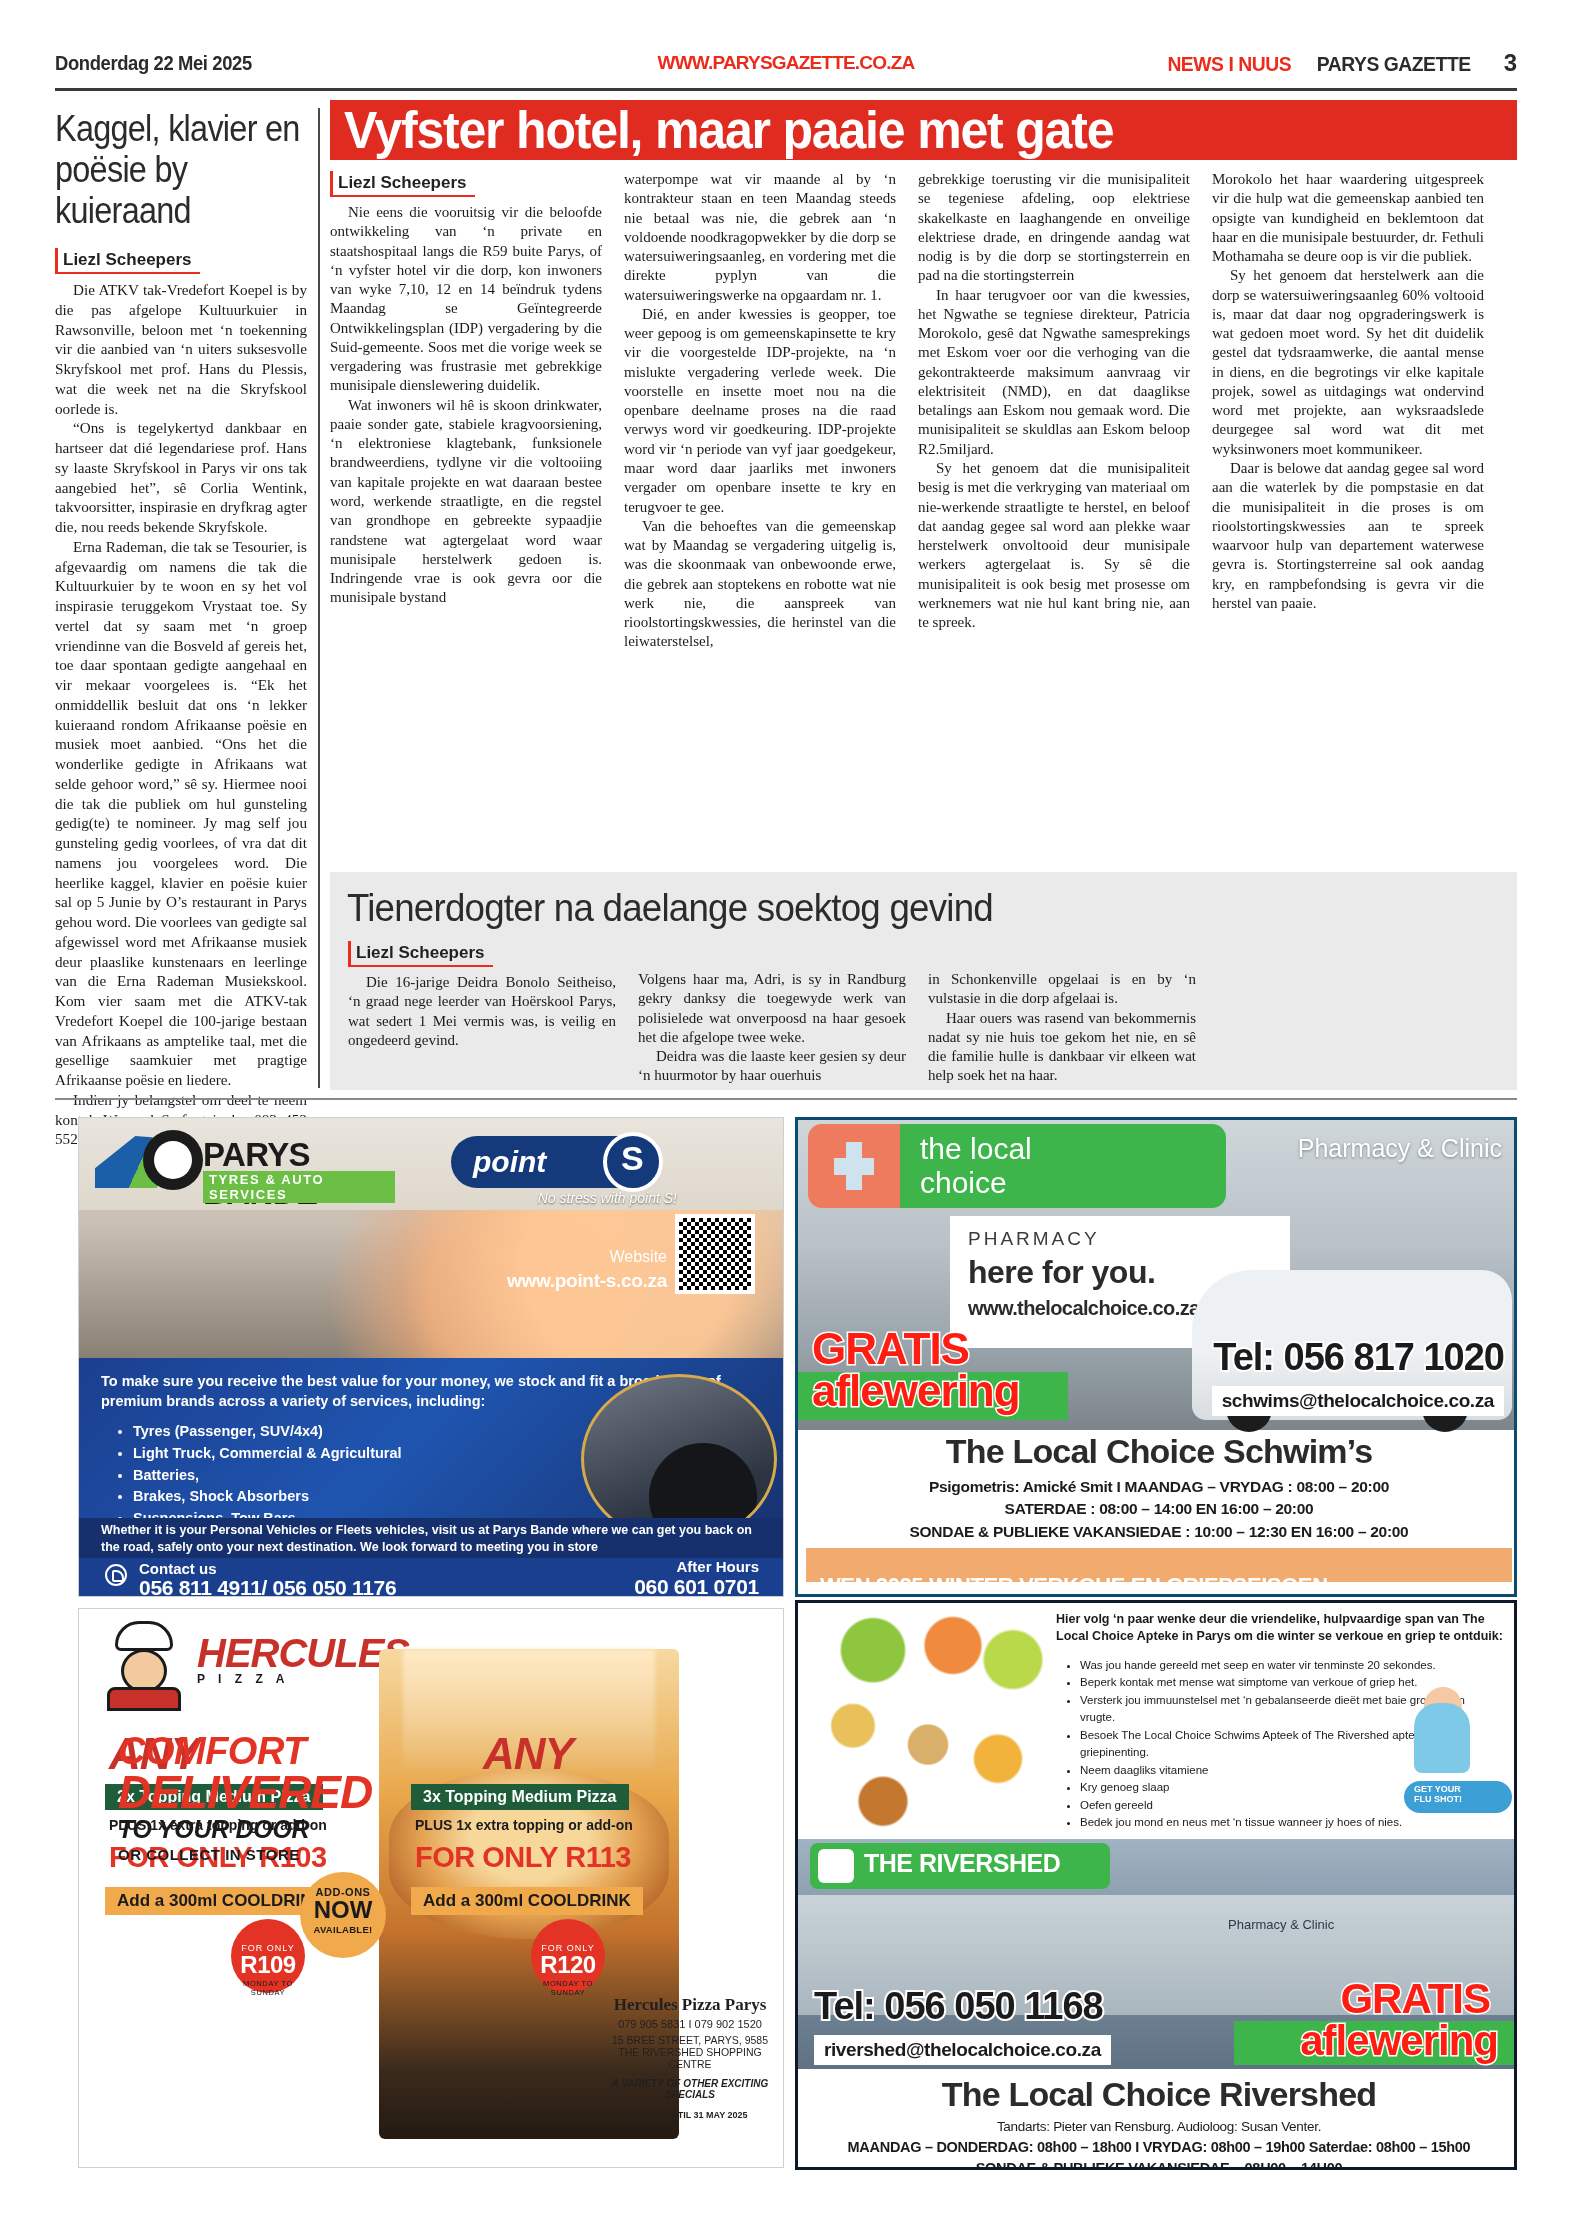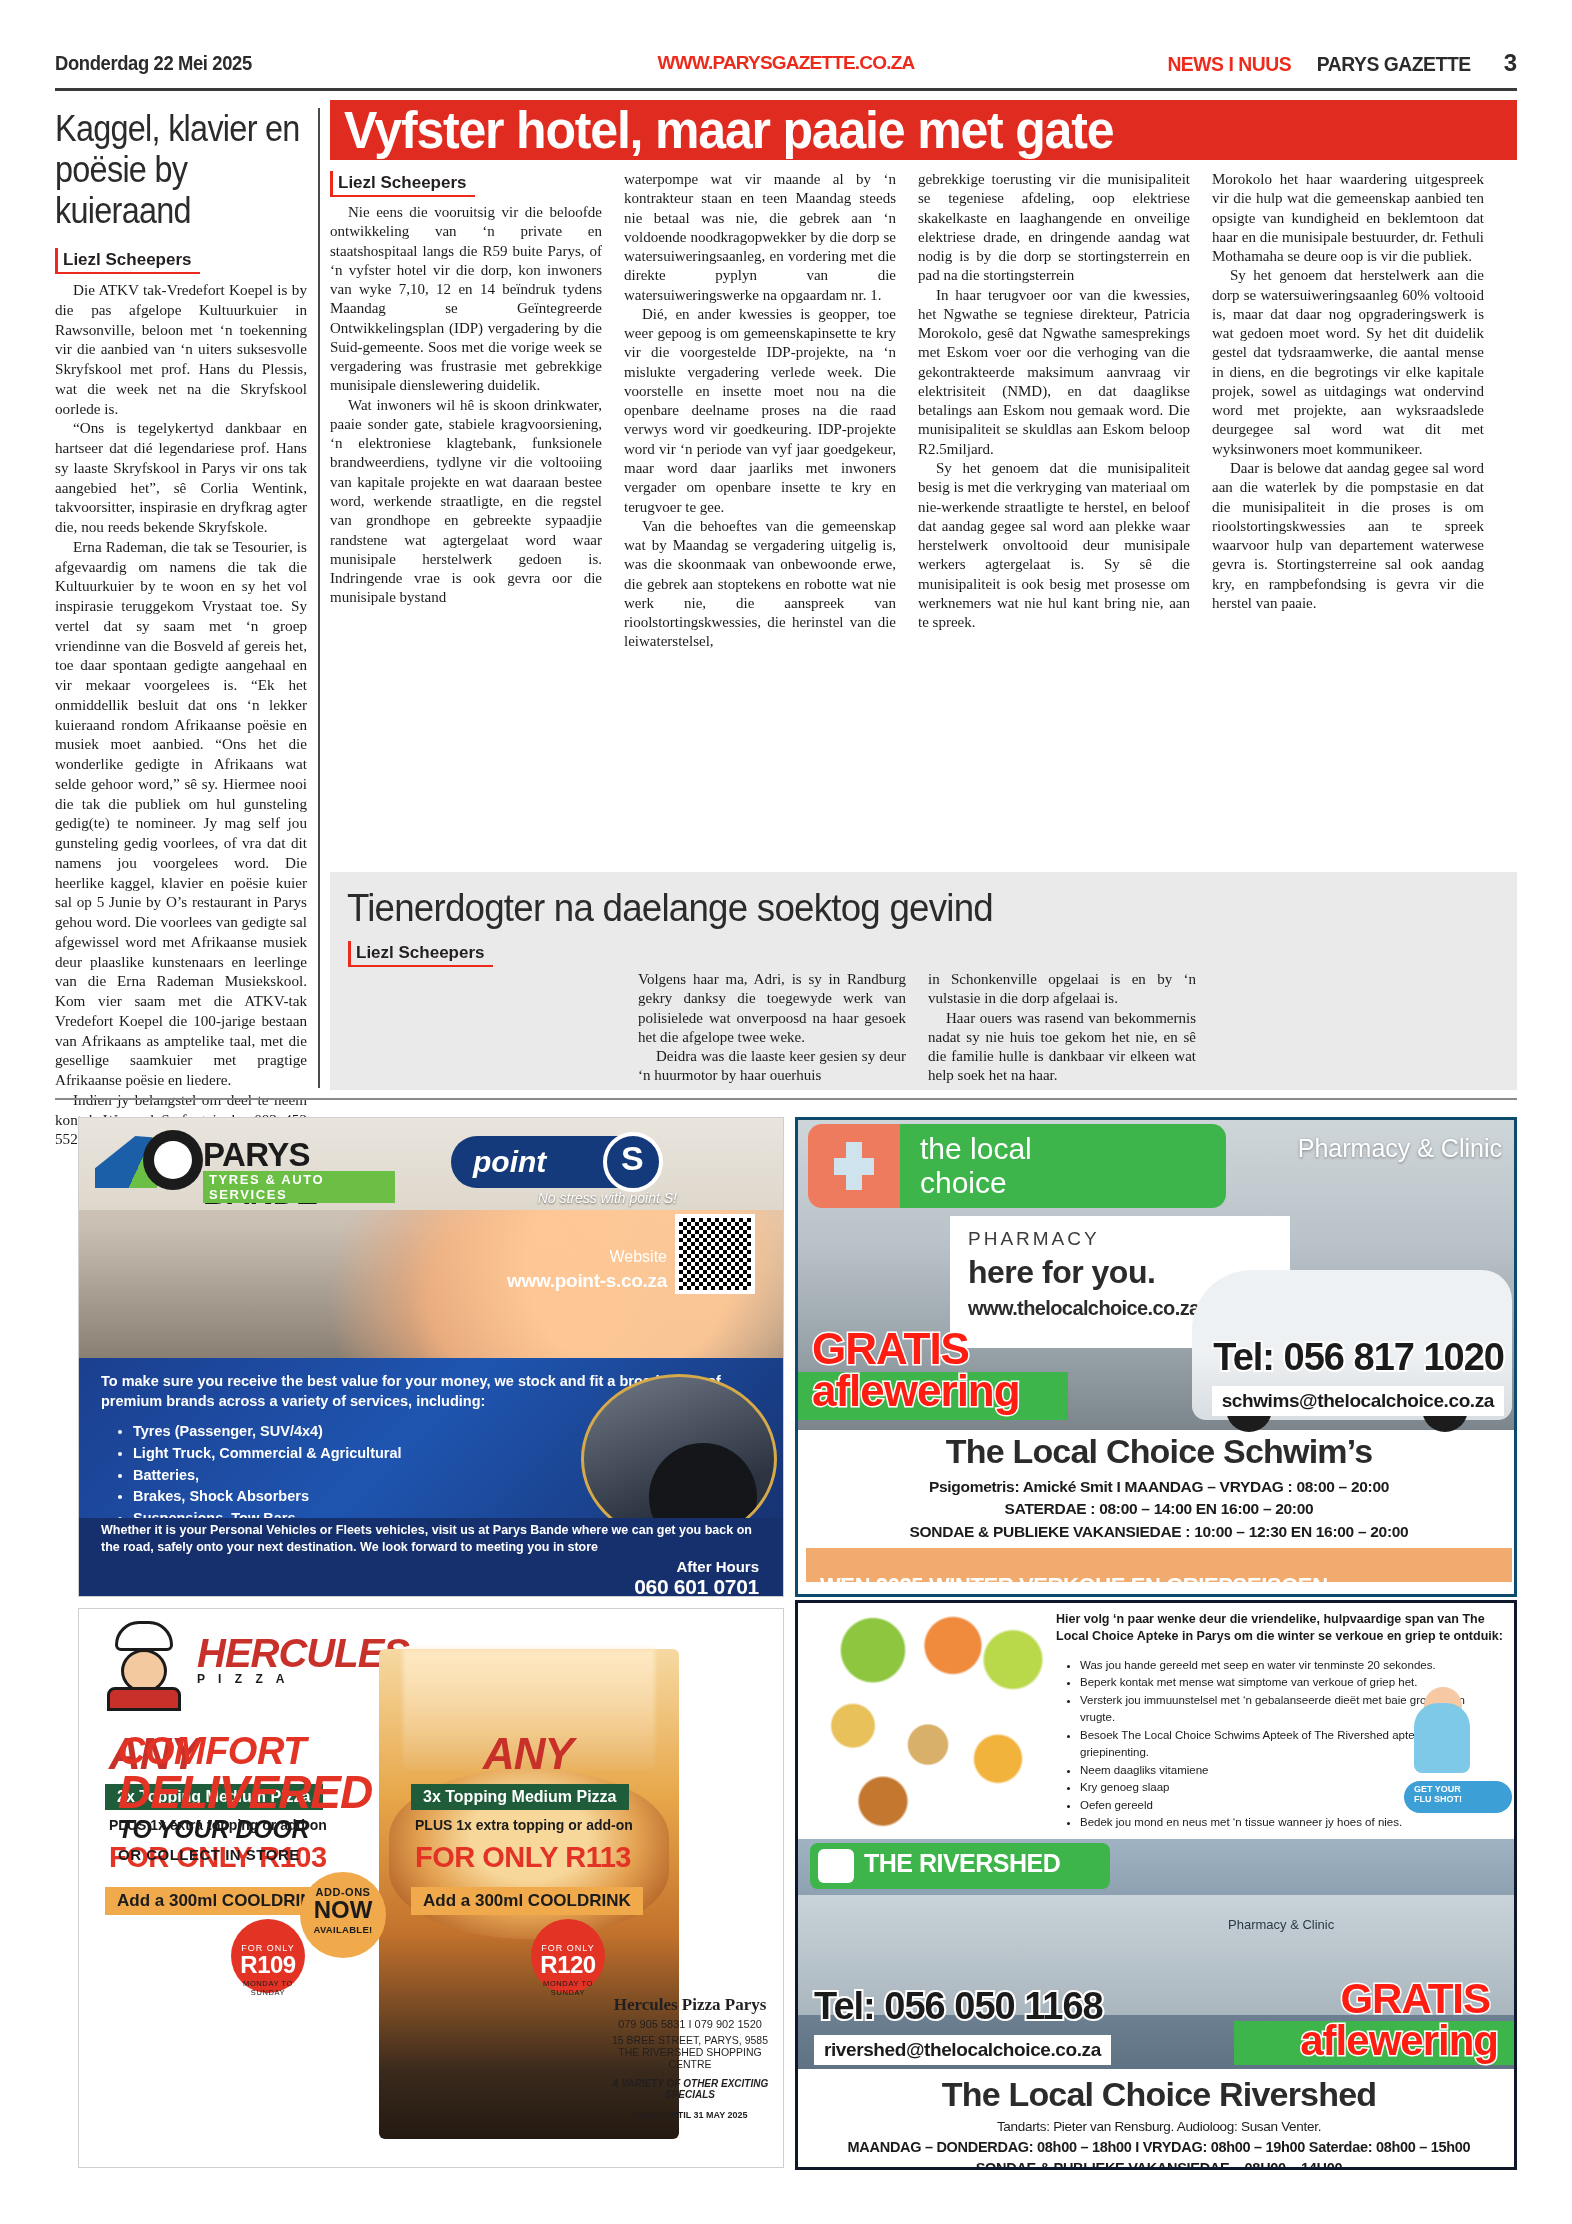--- a/index.html
+++ b/index.html
@@ -357,20 +357,23 @@
         <p>Daar is belowe dat aandag gegee sal word aan die waterlek by die pompstasie en dat die munisipaliteit in die proses is om rioolstortingskwessies aan te spreek waarvoor hulp van departement waterwese gevra is. Stortingsterreine sal ook aandag kry, en rampbefondsing is gevra vir die herstel van paaie.</p>
       </div>
     </div>
   </div>
 
   <div class="story2">
     <div class="s2-head">Tienerdogter na daelange soektog gevind</div>
     <div class="s2-cols">
       <div class="s2col">
         <div class="byline" style="margin-top:4px;">Liezl Scheepers</div>
+        <div class="body-text">
+          <p>Die 16-jarige Deidra Bonolo Seitheiso, ‘n graad nege leerder van Hoërskool Parys, wat sedert 1 Mei vermis was, is veilig en ongedeerd gevind.</p>
+        </div>
       </div>
       <div class="s2col" style="padding-top:34px;">
         <div class="body-text">
           <p class="noind">Volgens haar ma, Adri, is sy in Randburg gekry danksy die toegewyde werk van polisielede wat onverpoosd na haar gesoek het die afgelope twee weke.</p>
           <p>Deidra was die laaste keer gesien sy deur ‘n huurmotor by haar ouerhuis</p>
         </div>
       </div>
       <div class="s2col" style="padding-top:34px;">
         <div class="body-text">
           <p class="noind">in Schonkenville opgelaai is en by ‘n vulstasie in die dorp afgelaai is.</p>
@@ -414,20 +417,25 @@
         <li>Suspensions, Tow Bars</li>
         <li>Mag &amp; Rim Repairs</li>
         <li>Tyre Repairs</li>
         <li>Wheel Alignment, Rotation, Balancing</li>
       </ul>
     </div>
     <div class="bande-tech"></div>
 
     <div class="bande-bot">
       <div class="note">Whether it is your Personal Vehicles or Fleets vehicles, visit us at Parys Bande where we can get you back on the road, safely onto your next destination. We look forward to meeting you in store</div>
+    </div>
+    <div class="bande-contact">
+      <div class="phone-ico"></div>
+      <div class="cu">Contact us</div>
+      <div class="num">056 811 4911/ 056 050 1176</div>
     </div>
     <div class="bande-after">
       <div class="ah">After Hours</div>
       <div class="an">060 601 0701</div>
     </div>
   </div>
 
   <div class="ad-pizza">
     <div class="pz-chef">
       <div class="hat"></div>

